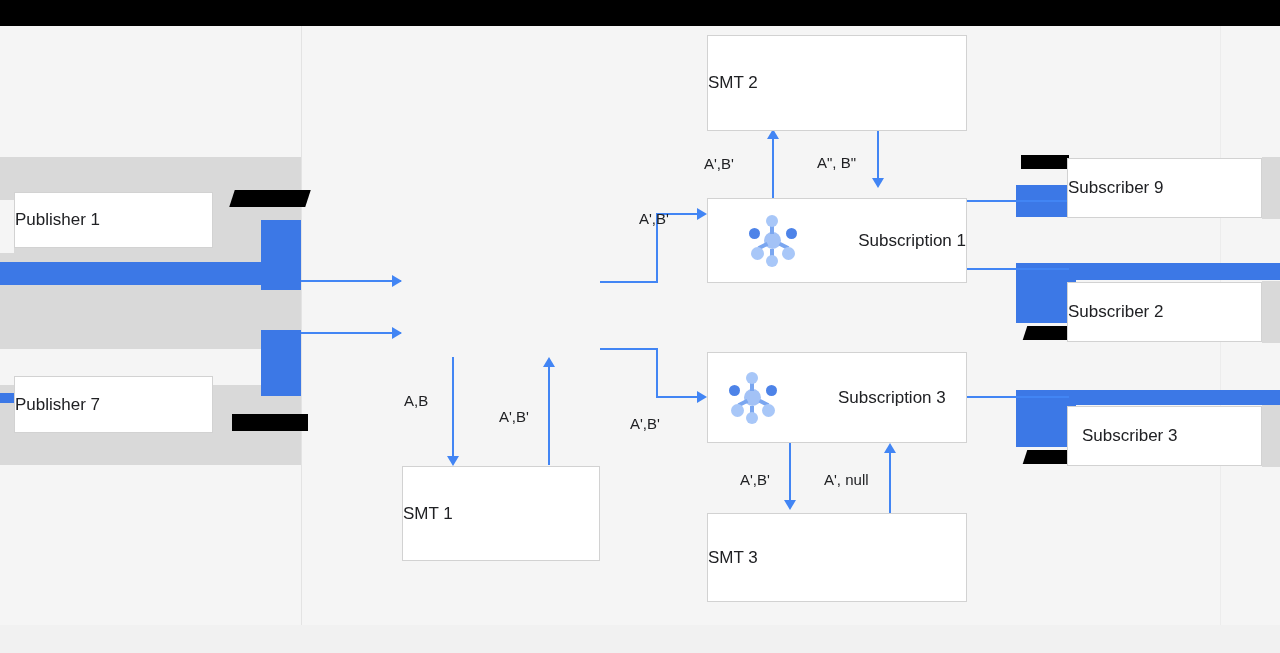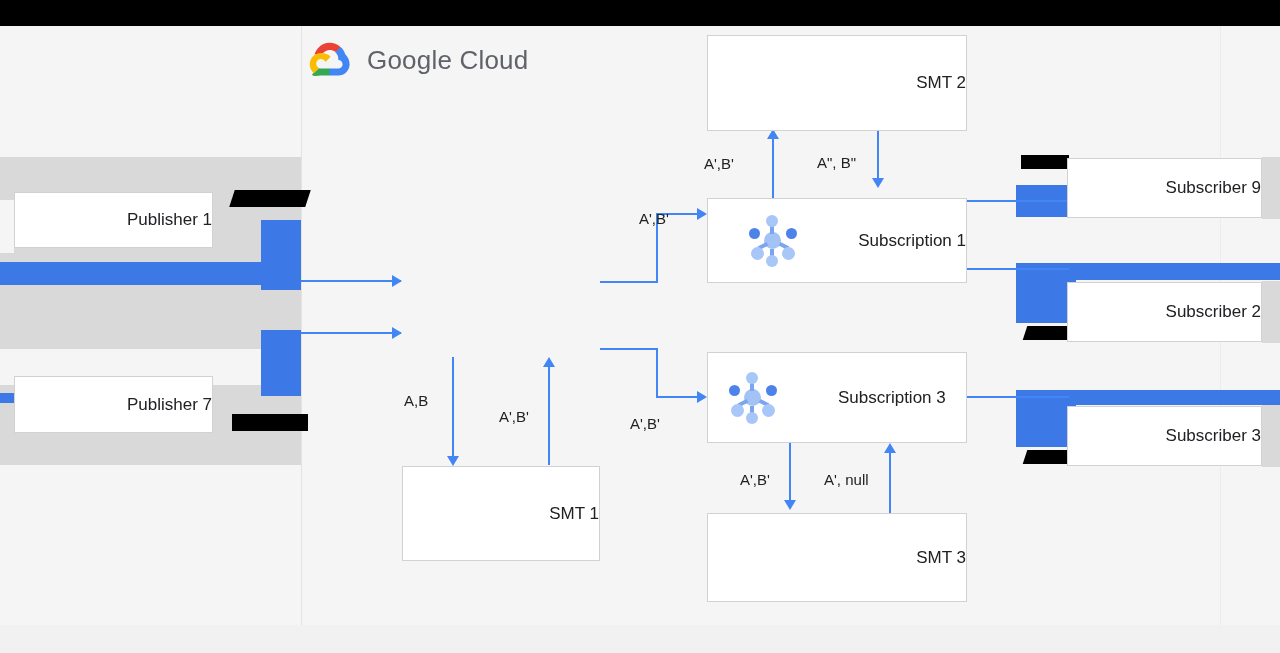--- a/index.html
+++ b/index.html
@@ -21,21 +21,21 @@
   .glitch-blue{position:absolute;background:#3c78e6;}
   .glitch-black{position:absolute;background:#000;}
   .glitch-white{position:absolute;background:#f5f5f5;}
   .skew{transform:skewX(-18deg);}
 
   
   .node{position:absolute;background:#ffffff;border:1px solid #d2d2d2;box-sizing:border-box;
         display:flex;align-items:center;}
   .node .label{font-size:17px;color:#202124;white-space:nowrap;}
   .node.center{justify-content:center;}
-  .node.center .label{text-align:right;}
+  .node.center .label{text-align:left;}
   .node.withicon{padding-left:18px;}
   .node.withicon .label{margin-left:58px;}
 
   
   .pubsub-ico{position:relative;width:54px;height:54px;flex:0 0 54px;}
   .pubsub-ico i{position:absolute;border-radius:50%;display:block;}
   .pubsub-ico .c{width:17px;height:17px;background:#a3c2f6;left:18px;top:18px;}
   .pubsub-ico .n{width:12px;height:12px;background:#a8c7f8;left:20px;top:1px;}
   .pubsub-ico .s{width:12px;height:12px;background:#a8c7f8;left:20px;top:41px;}
   .pubsub-ico .e{width:11px;height:11px;background:#4d83e8;left:40px;top:14px;}
@@ -205,32 +205,19 @@
 
   <div class="node center" style="left:1067px;top:158px;width:195px;height:60px;">
     <span class="label" style="width:100%;">Subscriber 9</span>
   </div>
 
   <div class="node center" style="left:1067px;top:282px;width:195px;height:60px;">
     <span class="label" style="width:100%;">Subscriber 2</span>
   </div>
 
   <div class="node center" style="left:1067px;top:406px;width:195px;height:60px;">
-    <span class="label" style="width:100%;">Subscriber 3</span>
-  </div>
-
-  <div class="gc-logo">
-    <span class="gc-mark">
-      <svg width="46" height="40" viewBox="0 0 46 40" xmlns="http://www.w3.org/2000/svg">
-        <path d="M27.5 11.8 L31.0 8.3 L31.2 6.8 C24.8 1.0 14.6 1.7 8.9 8.3 C7.3 10.1 6.1 12.4 5.5 14.6 L6.8 14.4 L13.8 13.3 L14.3 12.8 C17.4 9.4 22.6 8.9 26.2 11.8 Z" fill="#ea4335"></path>
-        <path d="M36.4 14.6 C35.6 11.6 33.9 8.9 31.6 6.9 L26.2 12.3 C28.2 13.9 29.4 16.4 29.3 19.0 L29.3 19.9 C31.7 19.9 33.6 21.9 33.6 24.3 C33.6 26.7 31.7 28.6 29.3 28.6 L20.6 28.6 L19.7 29.5 L19.7 34.7 L20.6 35.6 L29.3 35.6 C35.5 35.6 40.6 30.6 40.6 24.3 C40.6 20.5 38.9 17.0 36.4 14.6 Z" fill="#4285f4"></path>
-        <path d="M11.9 35.6 L20.6 35.6 L20.6 28.6 L11.9 28.6 C11.3 28.6 10.7 28.5 10.1 28.2 L8.9 28.6 L3.5 34.0 L3.0 35.1 C5.0 36.6 8.4 35.6 11.9 35.6 Z" fill="#34a853"></path>
-        <path d="M11.9 12.9 C5.7 12.9 0.7 18.0 0.7 24.2 C0.7 27.8 2.4 31.1 5.0 33.2 L10.1 28.2 C8.4 27.4 7.2 25.6 7.2 23.6 C7.2 20.9 9.3 19.0 11.9 19.0 C13.9 19.0 15.7 20.2 16.5 21.9 L21.6 16.8 C19.4 14.0 16.0 12.9 11.9 12.9 Z" fill="#fbbc05"></path>
-      </svg>
-    </span>
-    <span class="gc-txt">
-      <b>Google</b>&nbsp;<b>Cloud</b>
-    </span>
-  </div>
+    <span class="label" style="width:100%;margin-left:14px;">Subscriber 3</span>
+  </div>
+
 
   <div class="topbar"></div>
 
 </div>
 
 </body></html>

